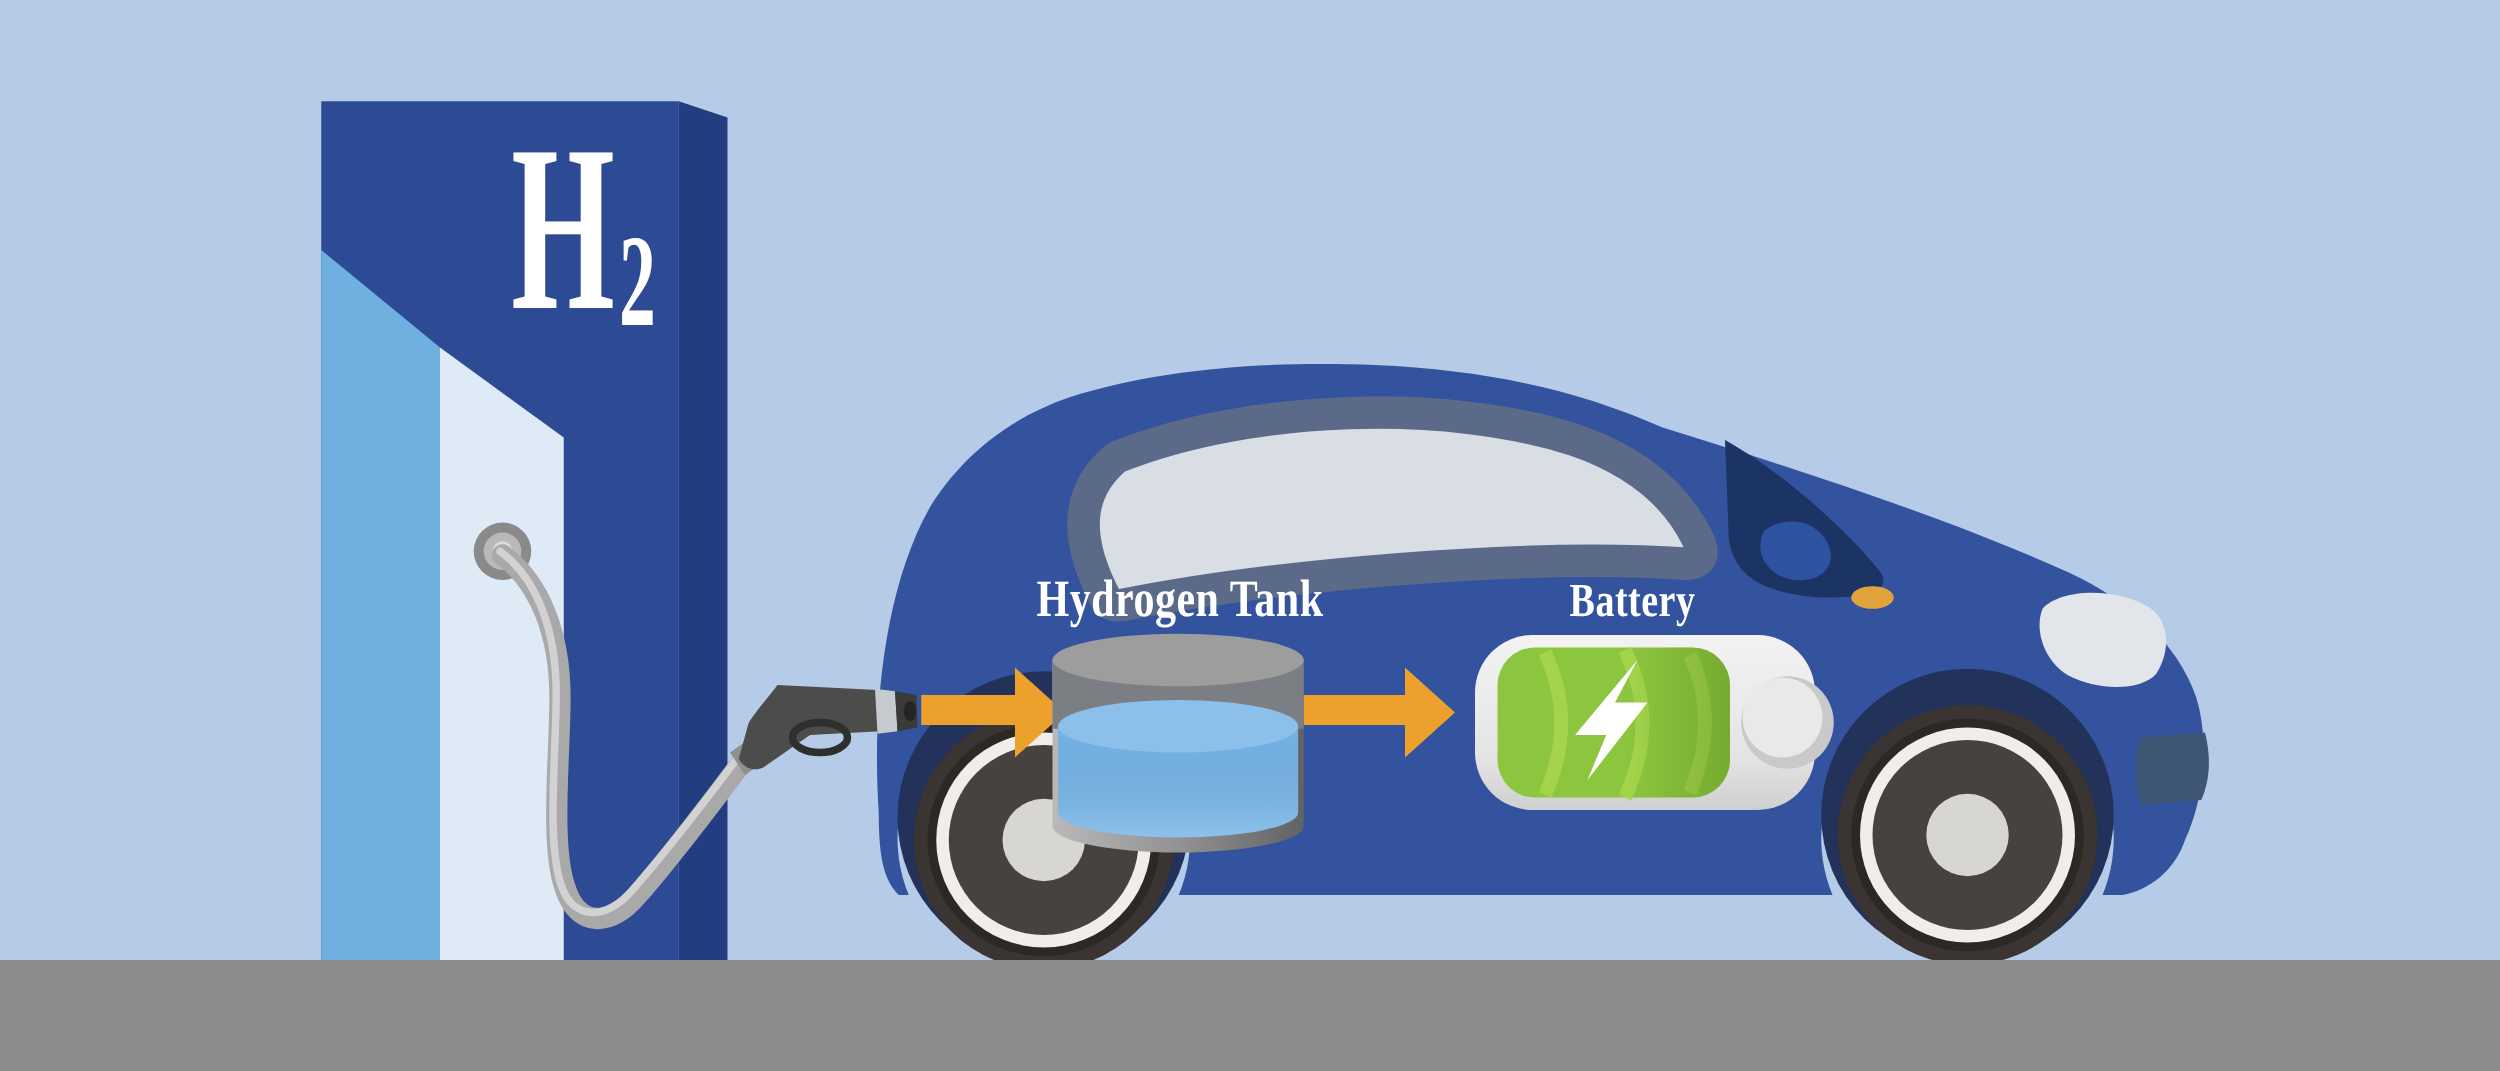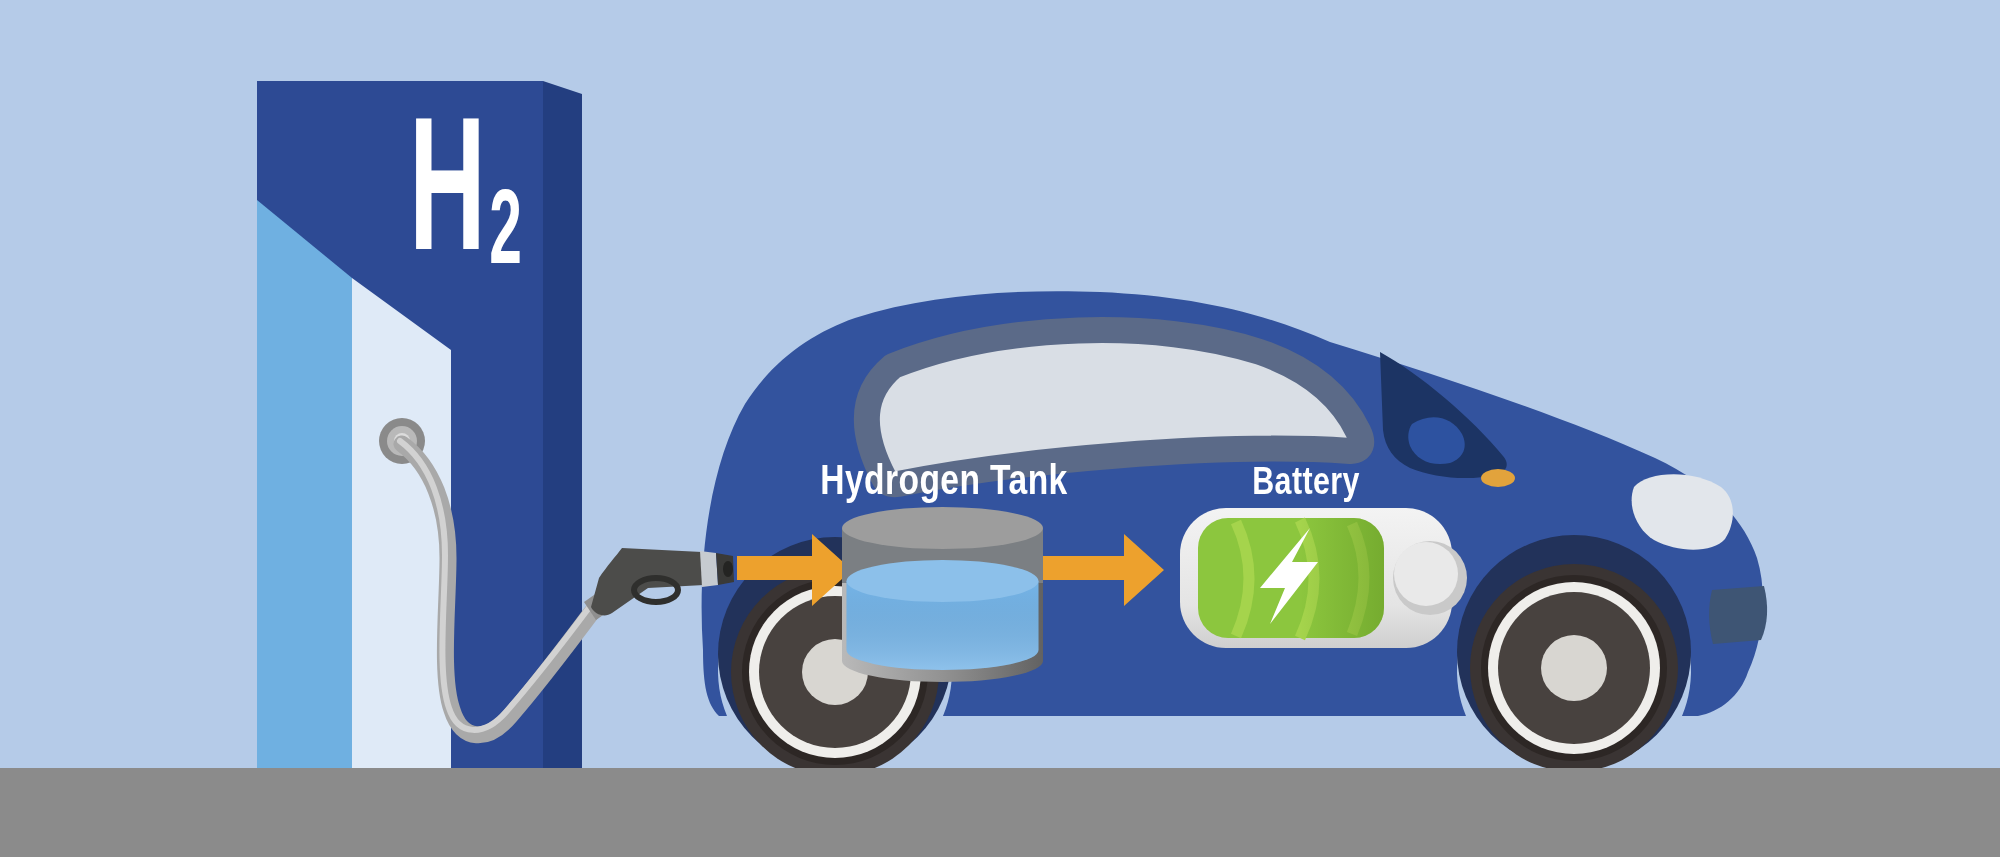--- a/index.html
+++ b/index.html
@@ -1,18 +1,18 @@
 <!DOCTYPE html>
 <html><head>
 <meta charset="utf-8">
 <style>
   html,body{margin:0;padding:0;background:#222;}
   #stage{
     position:relative;width:2000px;height:857px;overflow:hidden;
-    font-family:Liberation Sans, sans-serif;
+    font-family:Liberation Serif, serif;
   }
   #scene-svg{position:absolute;left:0;top:0;}
   .lbl{
     position:absolute;color:#ffffff;font-weight:bold;line-height:1;
     white-space:nowrap;user-select:none;
   }
   #h2-label{
     left:409px;top:88px;font-size:190px;
     transform:scaleX(0.56);transform-origin:0 0;letter-spacing:2px;
   }

